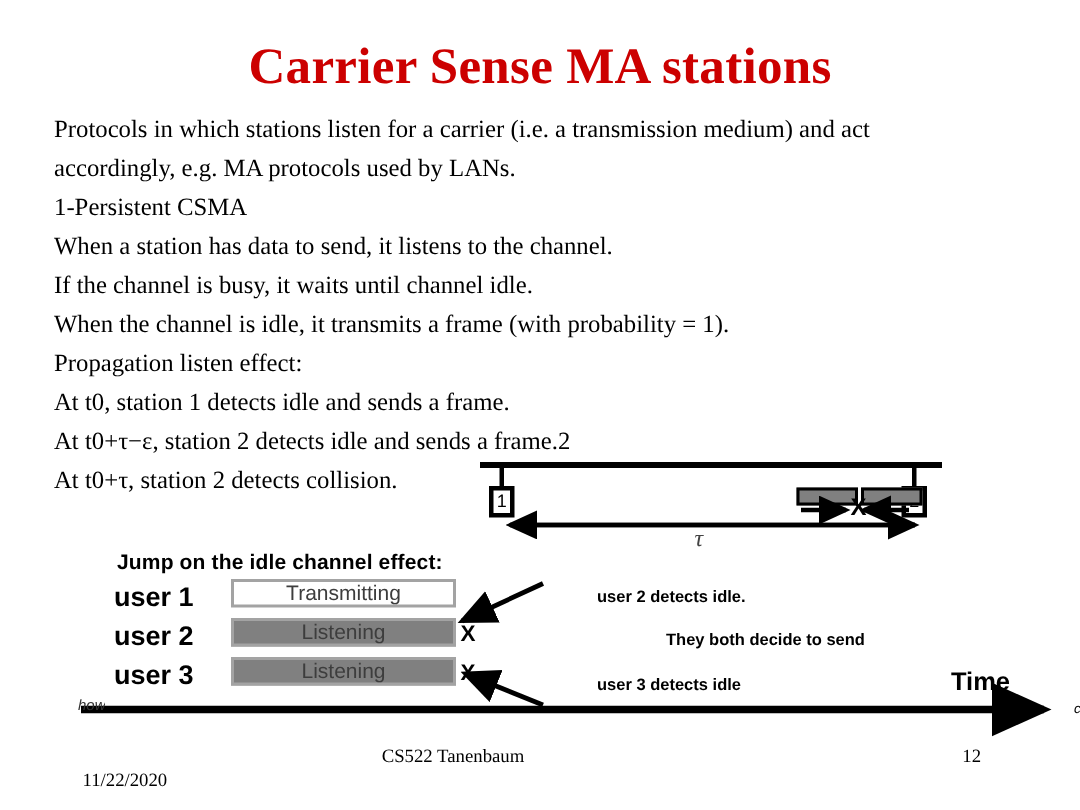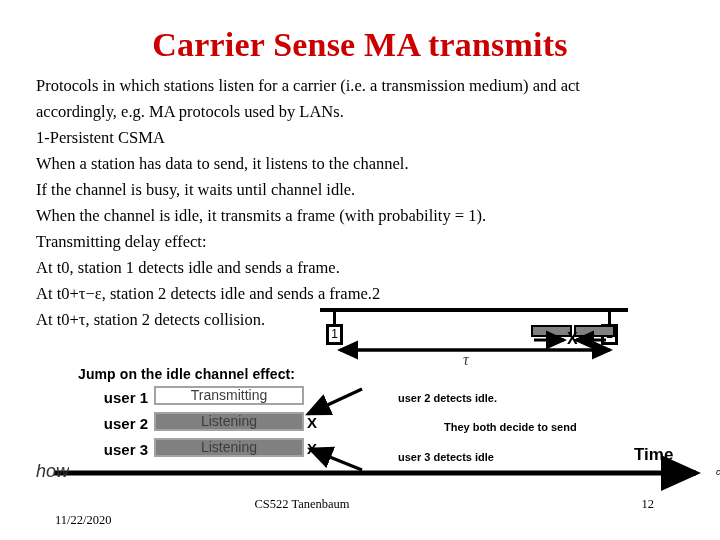--- a/index.html
+++ b/index.html
@@ -137,22 +137,22 @@
     top: 4px;
     font-size: 14px;
     font-weight: bold;
     line-height: 16px;
     letter-spacing: 0.1px;
   }
   .user-label {
     position: absolute;
     left: 40px;
     width: 72px;
-    text-align: right;
-    font-size: 15px;
+    text-align: left;
+    font-size: 18px;
     font-weight: bold;
     line-height: 18px;
   }
   #user-label-1 { top: 27px; }
   #user-label-2 { top: 53px; }
   #user-label-3 { top: 79px; }
   .state-bar {
     position: absolute;
     left: 118px;
     width: 150px;
@@ -198,25 +198,25 @@
   #time-c-label {
     position: absolute;
     left: 680px;
     top: 106px;
     font-size: 9px;
     font-style: italic;
     line-height: 9px;
   }
   #how-fragment {
     position: absolute;
-    left: 0;
+    left: 16px;
     top: 102px;
     font-family: "Liberation Sans", "DejaVu Sans", sans-serif;
     font-style: italic;
-    font-size: 18px;
+    font-size: 10px;
     line-height: 14px;
     color: #333;
     overflow: hidden;
     height: 13px;
   }
 
   
   #footer {
     position: absolute;
     left: 0;
@@ -228,29 +228,29 @@
     line-height: 16px;
     color: #000;
   }
   #footer-date   { position: absolute; left: 55px;  top: 16px; }
   #footer-center { position: absolute; left: 0; top: 0; width: 604px; text-align: center; }
   #footer-page   { position: absolute; right: 66px; top: 0; margin-left: 25px; }
 </style>
 </head>
 <body>
 
-<div id="slide-title">Carrier Sense MA transmits</div>
+<div id="slide-title">Carrier Sense MA stations</div>
 
 <div id="body-text">
   <p class="wrap">Protocols in which stations listen for a carrier (i.e. a transmission medium) and act accordingly, e.g. MA protocols used by LANs.</p>
   <p class="bold">1-Persistent CSMA</p>
   <p>When a station has data to send, it listens to the channel.</p>
   <p>If the channel is busy, it waits until channel idle.</p>
   <p>When the channel is idle, it transmits a frame (with probability = 1).</p>
-  <p class="bold">Transmitting delay effect:</p>
+  <p class="bold">Propagation listen effect:</p>
   <p>At t0, station 1 detects idle and sends a frame.</p>
   <p>At t0+τ−ε, station 2 detects idle and sends a frame.2</p>
   <p>At t0+τ, station 2 detects collision.</p>
 </div>
 
 <div id="bus-diagram">
 
   <div class="bus-line"></div>
   <div class="bus-drop" id="bus-drop-1"></div>
   <div class="bus-drop" id="bus-drop-2"></div>

